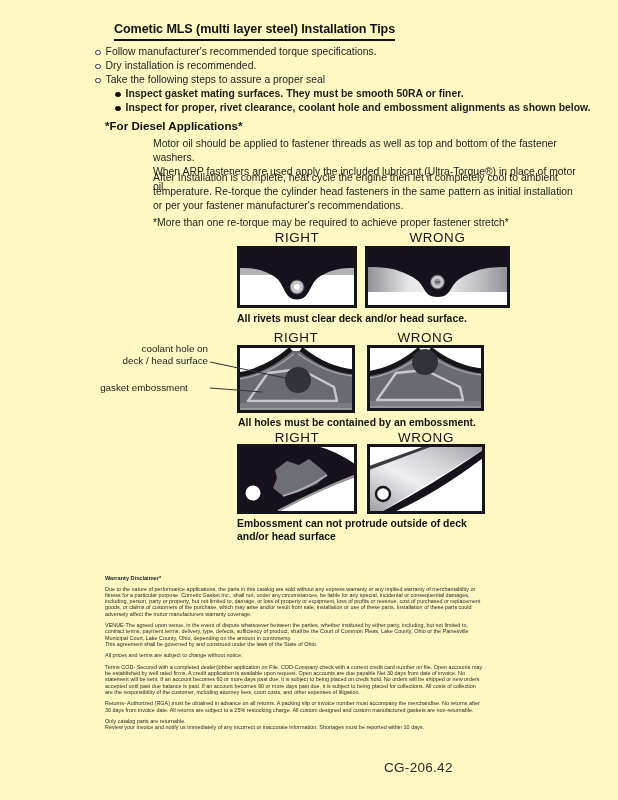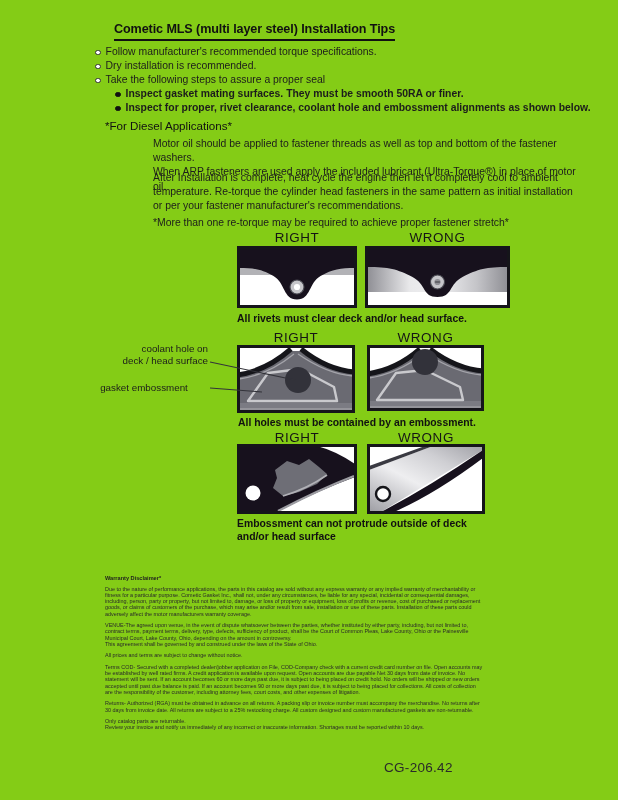--- a/index.html
+++ b/index.html
@@ -1,35 +1,35 @@
 <!DOCTYPE html>
 <html><head>
 <meta charset="utf-8">
 <style>
   html,body{margin:0;padding:0;background:#fff;}
   .page{
-    position:relative;width:618px;height:800px;background:#84cc16;overflow:hidden;
+    position:relative;width:618px;height:800px;background:#fef9c3;overflow:hidden;
     font-family:"Liberation Sans",sans-serif;color:#1c1c1c;
   }
   .abs{position:absolute;}
   .pre{white-space:pre-line;}
   
   .title{
     left:114px;top:22px;font-size:12.6px;font-weight:bold;letter-spacing:-0.1px;
     color:#111;border-bottom:2px solid #111;padding-bottom:3px;display:inline-block;
   }
   
   .bullets{left:95px;top:45px;font-size:10.4px;line-height:14px;color:#1c1c1c;}
   .b-row{display:flex;align-items:flex-start;}
   .b-row.sub{margin-left:20px;font-weight:bold;}
   .b-marker{flex:0 0 auto;width:3.6px;height:3.6px;border:1px solid #333;border-radius:50%;
     margin:4.6px 5px 0 0;background:#fff;}
   .b-row.sub .b-marker{background:#111;border-color:#111;}
   
-  .diesel-h{left:105px;top:119px;font-size:11.6px;font-weight:normal;color:#111;}
+  .diesel-h{left:105px;top:119px;font-size:11.6px;font-weight:bold;color:#111;}
   .body-p{left:105px;font-size:10.4px;line-height:14.2px;color:#1c1c1c;width:430px;margin-left:48px;}
   
   .rw-label{font-size:13.4px;letter-spacing:0.6px;color:#151515;text-align:center;}
   .caption{font-size:10.4px;font-weight:bold;color:#111;line-height:13px;}
   .ann{font-size:9.8px;line-height:12px;color:#1c1c1c;text-align:right;width:128px;left:80px;}
   svg.diag{display:block;}
   .pl{pointer-events:none;}
   
   .legal{left:105px;top:575px;width:424px;color:#2a2a2a;}
   .legal h4{font-size:5.6px;margin:0 0 5px 0;color:#1f1f1f;}

